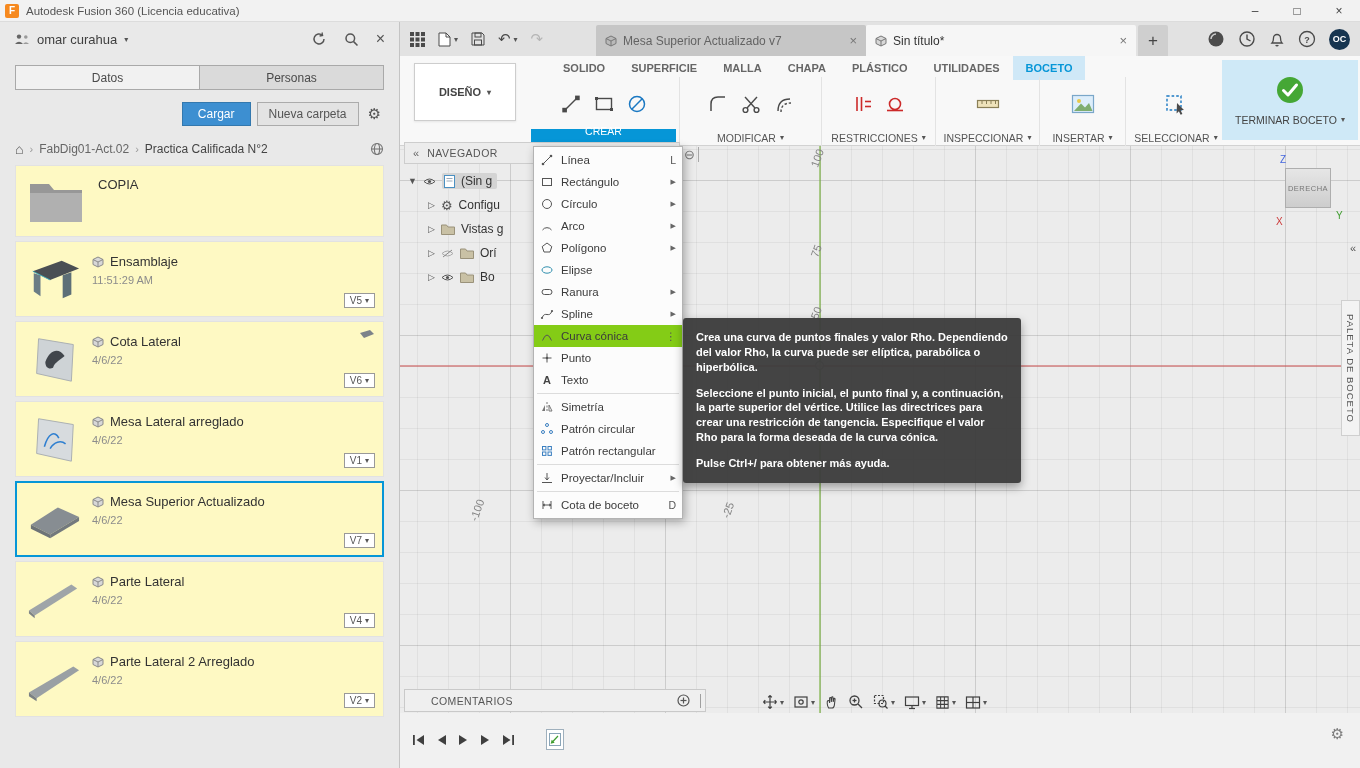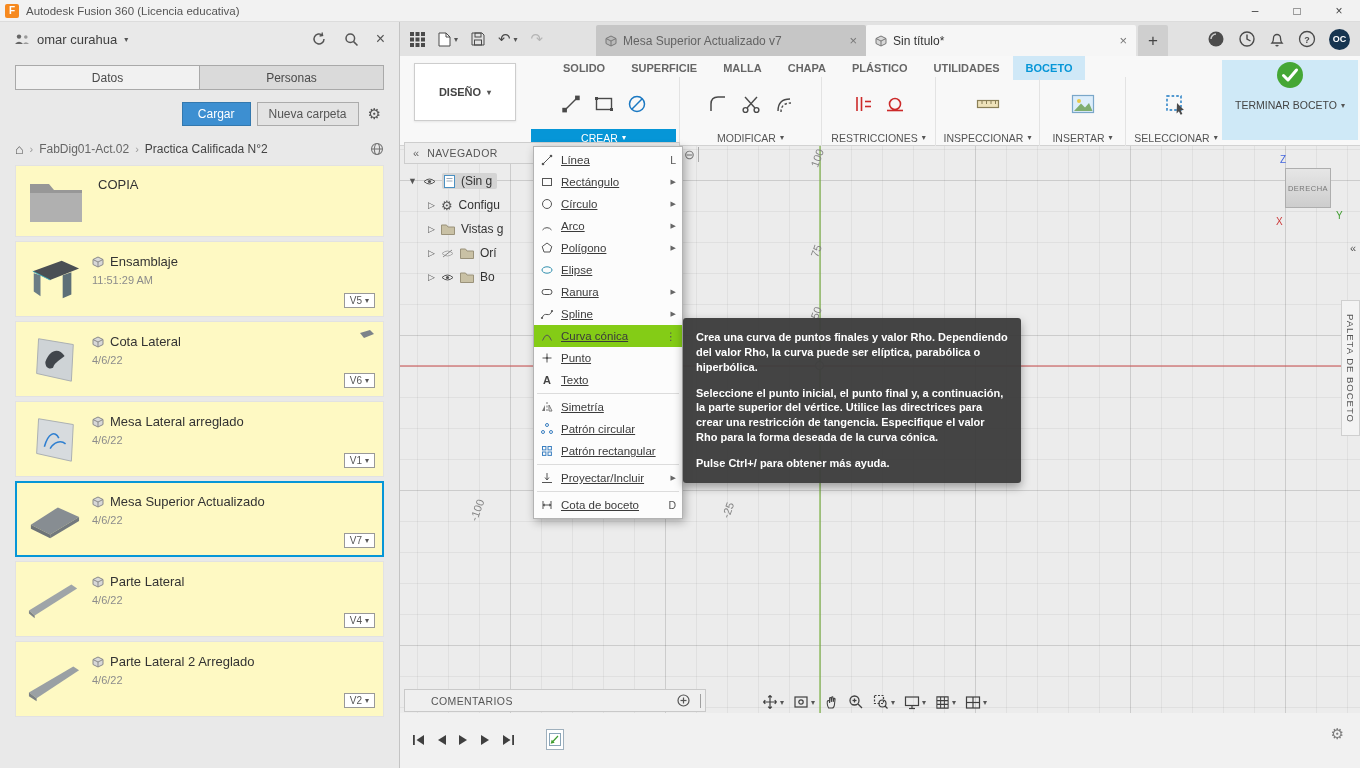--- a/index.html
+++ b/index.html
@@ -59,23 +59,23 @@
 
   .ribbon { position:absolute; top:34px; left:0; right:0; height:90px; background:#f8f8f8; border-bottom:1px solid #d2d2d2; }
   .wsbox { position:absolute; left:14px; top:7px; width:102px; height:58px; background:#fff; border:1px solid #cdcdcd; box-shadow:0 1px 2px rgba(0,0,0,.08); display:flex; align-items:center; justify-content:center; gap:6px; font-size:11px; font-weight:bold; color:#444; }
   .rtabs { position:absolute; left:150px; top:0; height:21px; display:flex; }
   .rtab { padding:12px 13px; display:flex; align-items:center; font-size:11px; font-weight:bold; color:#666; }
   .rtab.active { background:#cfe8f7; color:#0696d7; }
   .rgroups { position:absolute; left:128px; top:21px; height:69px; display:flex; }
   .rgroup { display:flex; flex-direction:column; border-right:1px solid #e3e3e3; }
   .ricons { flex:1; display:flex; align-items:center; justify-content:center; gap:11px; padding:2px 12px 0; }
   .rlabel { height:17px; display:flex; align-items:center; justify-content:center; gap:4px; font-size:10.5px; color:#555; }
-  .rlabel.hl { background:#0696d7; color:#fff; margin:0 3px; }
+  .rlabel.hl { background:#0696d7; color:#fff; margin:0 3px;flex-direction:column; }
   .rlabel.hl .car { color:#fff; }
-  .finish { position:absolute; right:2px; top:4px; bottom:5px; width:136px; background:#cfe9f7; display:flex; flex-direction:column; align-items:center; gap:9px; }
+  .finish { position:absolute; right:2px; top:4px; bottom:5px; width:136px; background:#cfe9f7; display:flex; flex-direction:column; align-items:center; justify-content:center; gap:9px; }
   .finish-label { font-size:10.5px; color:#444; display:flex; gap:4px; align-items:center; }
 
   
   .canvas { position:absolute; top:124px; left:0; right:0; height:567px; background-color:#ececec;
     background-image:
       linear-gradient(to right, rgba(0,0,0,.05) 1px, transparent 1px),
       linear-gradient(to bottom, rgba(0,0,0,.05) 1px, transparent 1px),
       linear-gradient(to right, rgba(0,0,0,.09) 1px, transparent 1px),
       linear-gradient(to bottom, rgba(0,0,0,.09) 1px, transparent 1px);
     background-size:31px 31px, 31px 31px, 155px 155px, 155px 155px;
@@ -93,21 +93,21 @@
   .selbox { display:flex; align-items:center; gap:6px; background:#d4d4d4; border-radius:2px; padding:1px 5px 1px 2px; }
 
   .minicollapse { position:absolute; left:284px; top:125px; display:flex; align-items:center; gap:3px; color:#777; font-size:13px; z-index:10; }
   .vbar { width:1px; height:15px; background:#a8a8a8; }
 
   
   .crearmenu { position:absolute; left:133px; top:124px; width:150px; background:#fcfcfc; border:1px solid #b3b3b3; box-shadow:2px 3px 9px rgba(0,0,0,.3); z-index:40; padding:2px 0; }
   .mi { height:22px; display:flex; align-items:center; gap:6px; padding:0 6px 0 5px; font-size:11.5px; color:#3b3b3b; }
   .mi.hl { background:#84cc16; }
   .mico { width:16px; display:flex; align-items:center; justify-content:center; }
-  .mlabel { flex:1; white-space:nowrap;text-decoration:underline; }
+  .mlabel { flex:1; white-space:nowrap; }
   .mright { width:12px; text-align:right; font-size:10.5px; color:#555; }
   .mright.sub { font-size:7px; color:#666; }
   .msep { height:1px; background:#dcdcdc; margin:2px 3px; }
 
   
   .tooltip { position:absolute; left:283px; top:296px; width:338px; background:rgba(60,60,60,.96); color:#fff; font-size:11px; font-weight:bold; line-height:1.35; padding:12px 13px; border-radius:3px; box-shadow:0 4px 10px rgba(0,0,0,.35); z-index:50; }
   .tooltip p { margin-bottom:11px; }
   .tooltip p:last-child { margin-bottom:0; }
 
   

